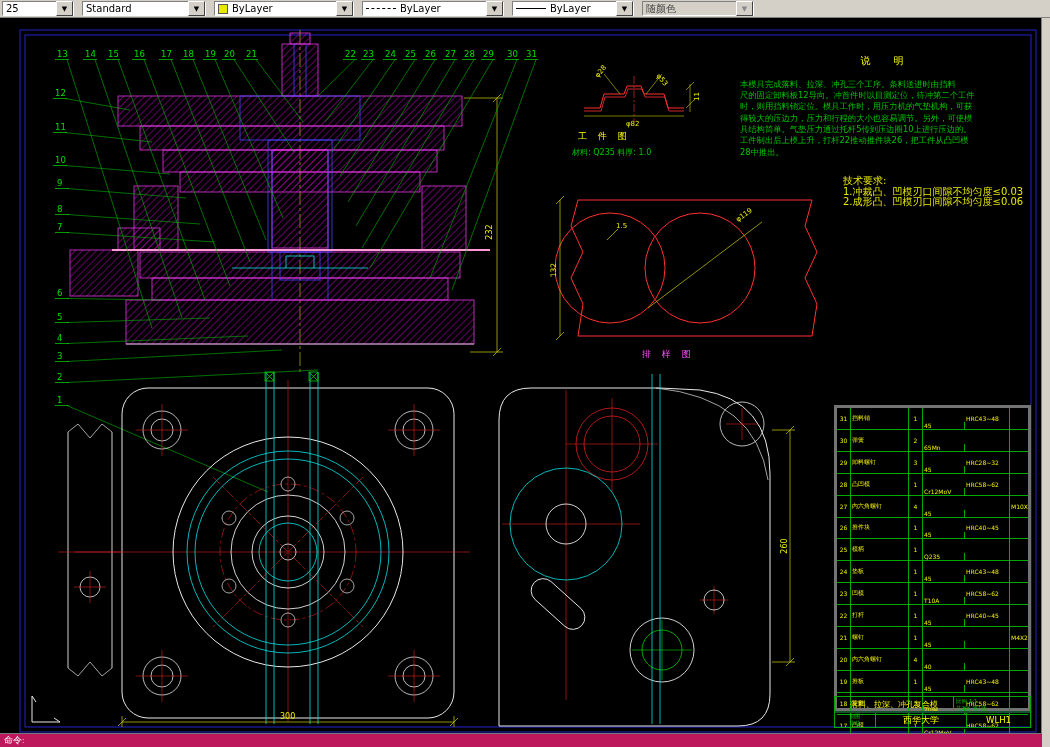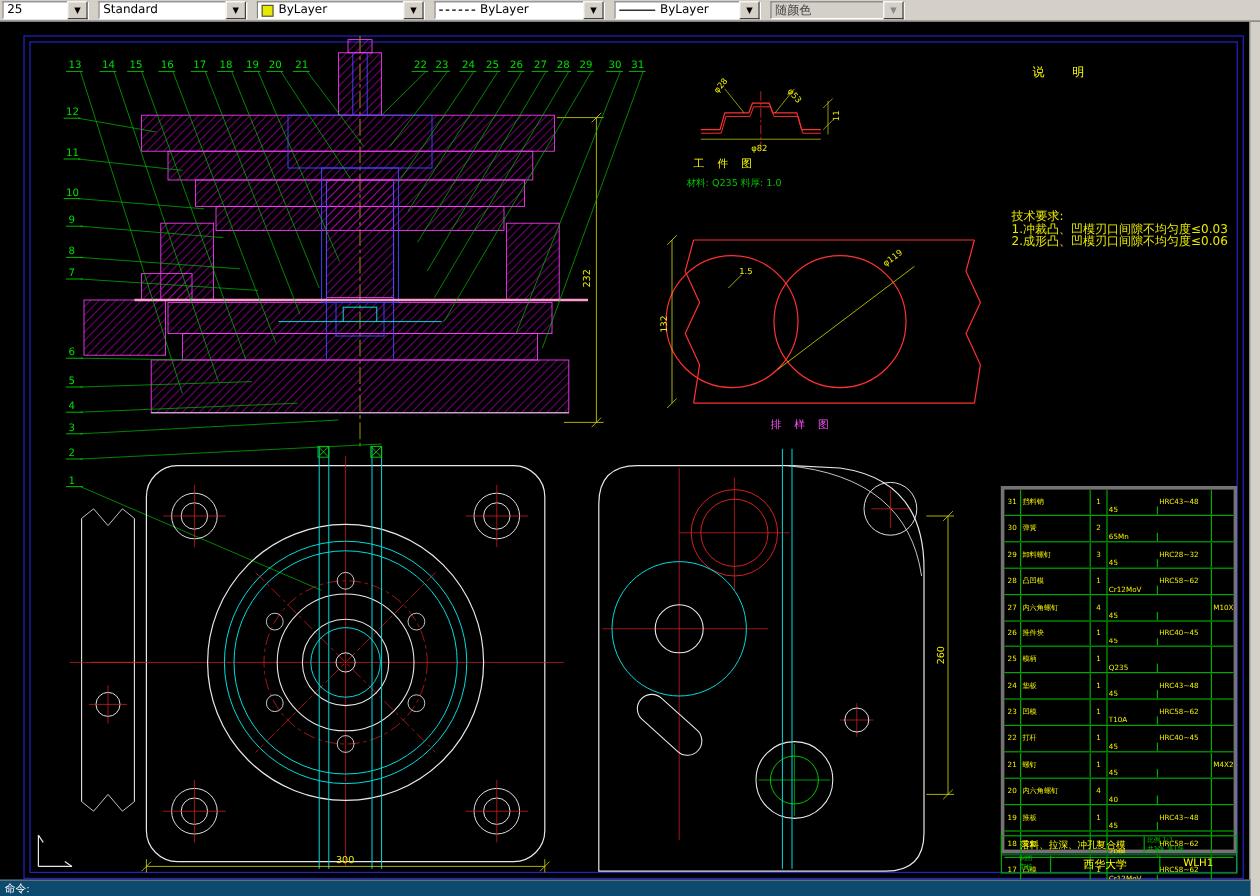--- a/index.html
+++ b/index.html
@@ -56,21 +56,21 @@
   .tb-title{width:118px;border-right:1px solid #00a800;font-size:8px;display:flex;
             align-items:center;justify-content:center;white-space:nowrap;overflow:hidden;}
   .tb-meta{flex:1;font-size:5.5px;color:#00c300;line-height:7px;padding:1px 2px;overflow:hidden;}
   .tb-rowB{display:flex;flex:1;}
   .tb-roles{width:40px;border-right:1px solid #00a800;font-size:5.5px;color:#00c300;
             line-height:7px;text-align:center;overflow:hidden;}
   .tb-school{width:90px;border-right:1px solid #00a800;font-size:9px;display:flex;
              align-items:center;justify-content:center;}
   .tb-code{flex:1;font-size:8.5px;display:flex;align-items:center;justify-content:center;}
   
-  .cmdline{position:absolute;bottom:0;left:0;width:1042px;height:14px;background:#0c4a6e;
+  .cmdline{position:absolute;bottom:0;left:0;width:1042px;height:14px;background:#be185d;
            color:#fff;font-size:9px;font-family:Liberation Serif, serif;
            border-top:1px solid #777;padding-left:4px;box-sizing:border-box;z-index:5;}
 </style>
 </head>
 <body>
 
 <div class="toolbar">
   <div class="combo" style="width:72px">
     <span>25</span>
     <span class="dd">▼</span>
@@ -488,20 +488,27 @@
   <g stroke="#e8e8e8" stroke-width="1" fill="none">
     <line x1="32" y1="722" x2="60" y2="722"></line>
     <line x1="32" y1="722" x2="32" y2="696"></line>
     <line x1="60" y1="722" x2="54" y2="718"></line>
     <line x1="32" y1="696" x2="36" y2="702"></line>
   </g>
 </svg>
 
 <div class="ov notes">
   <div class="ntitle">说  明</div>
+  <div>    本模具完成落料、拉深、冲孔三个工序。条料送进时由挡料
+尺的固定卸料板12导向。冲首件时以目测定位，待冲第二个工件
+时，则用挡料销定位。模具工作时，用压力机的气垫机构，可获
+得较大的压边力，压力和行程的大小也容易调节。另外，可使模
+具结构简单。气垫压力通过托杆5传到压边圈10上进行压边的。
+工件制出后上模上升，打杆22推动推件块26，把工件从凸凹模
+28中推出。</div>
 </div>
 
 <div class="ov tech">          技术要求:
 1.冲裁凸、凹模刃口间隙不均匀度≤0.03
 2.成形凸、凹模刃口间隙不均匀度≤0.06</div>
 
 <div class="ov bom">
   <div id="bom-rows">
         <div class="bom-row">
           <div class="bc c0">31</div>

